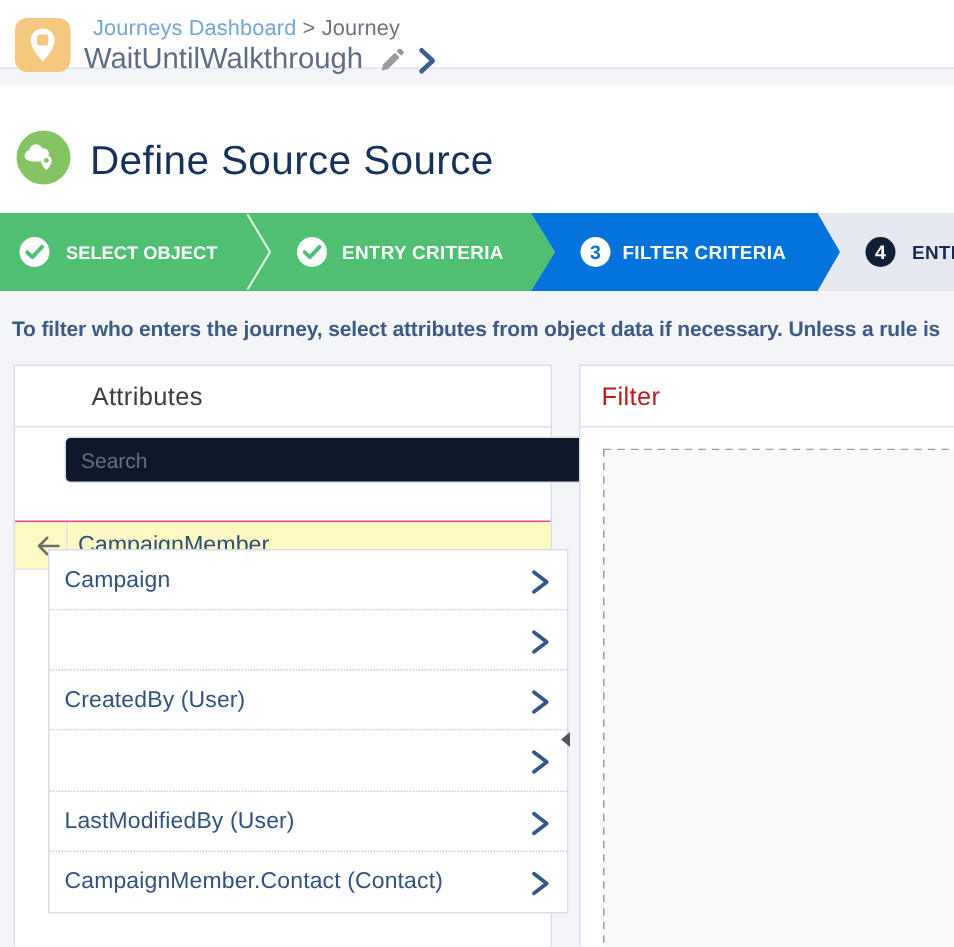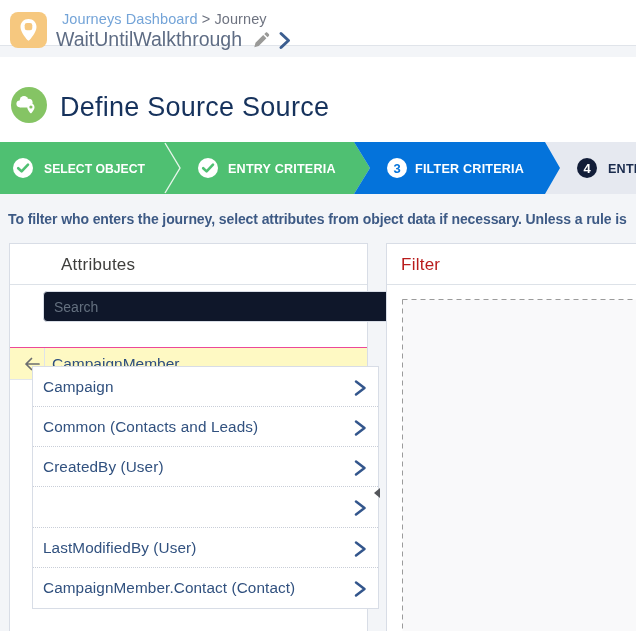--- a/index.html
+++ b/index.html
@@ -123,21 +123,20 @@
     <span class="cmt">CampaignMember</span>
   </div>
   <div class="list">
     <div class="row">
         <span>Campaign</span>
         <svg width="16" height="18" viewBox="0 0 16 18">
           <path d="M4 2.5 L12.5 9 L4 15.5" fill="none" stroke="#33568c" stroke-width="2.5" stroke-linecap="round" stroke-linejoin="round"></path>
         </svg>
       </div>
     <div class="row">
-        <span>Common (Contacts and Leads)</span>
         <svg width="16" height="18" viewBox="0 0 16 18">
           <path d="M4 2.5 L12.5 9 L4 15.5" fill="none" stroke="#33568c" stroke-width="2.5" stroke-linecap="round" stroke-linejoin="round"></path>
         </svg>
       </div>
     <div class="row">
         <span>CreatedBy (User)</span>
         <svg width="16" height="18" viewBox="0 0 16 18">
           <path d="M4 2.5 L12.5 9 L4 15.5" fill="none" stroke="#33568c" stroke-width="2.5" stroke-linecap="round" stroke-linejoin="round"></path>
         </svg>
       </div>

